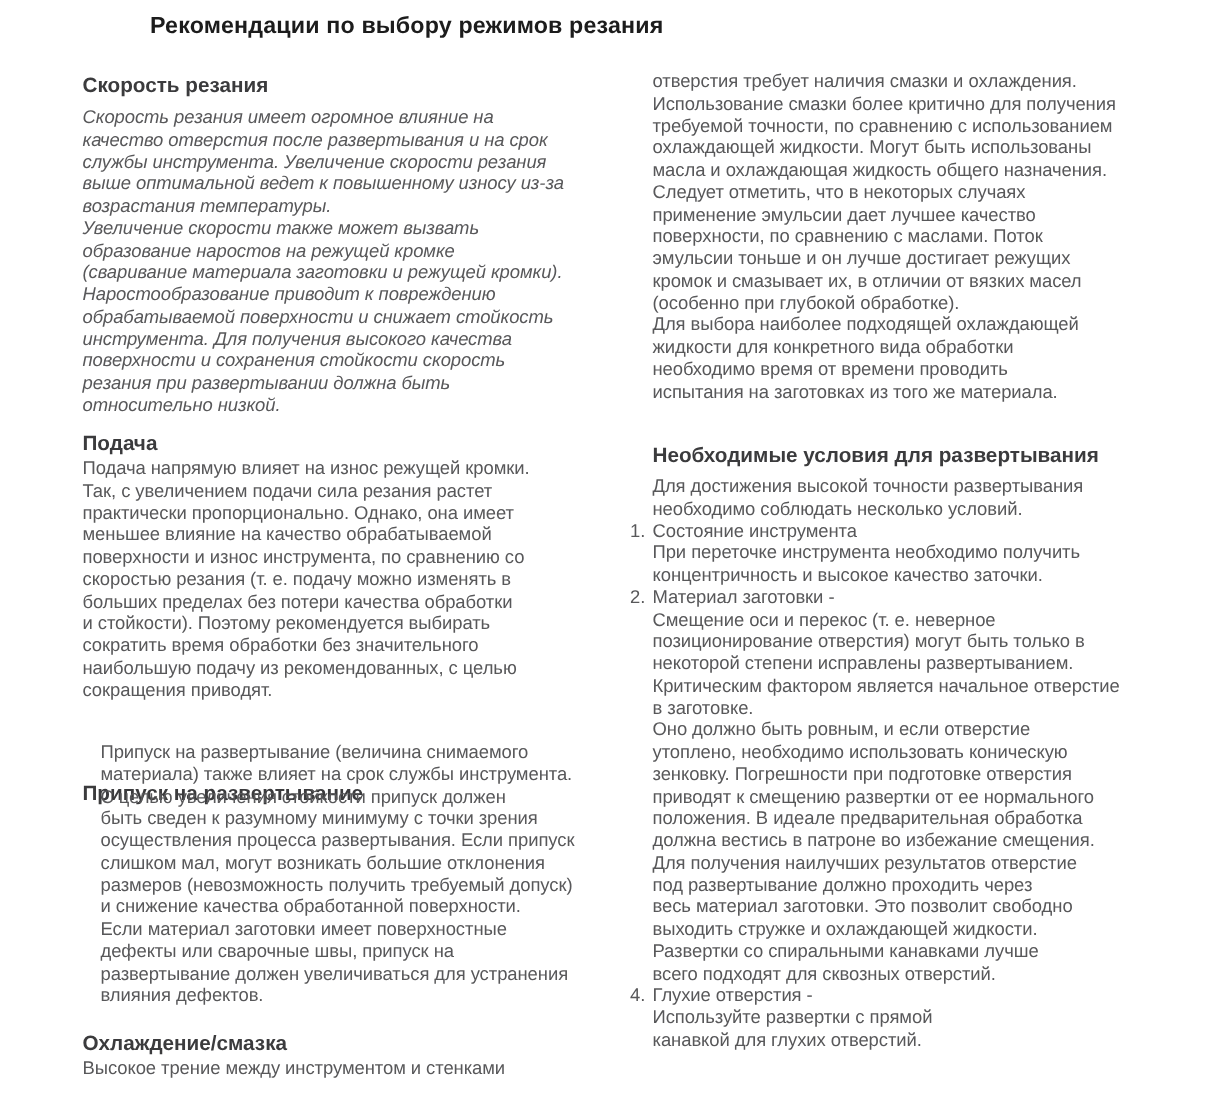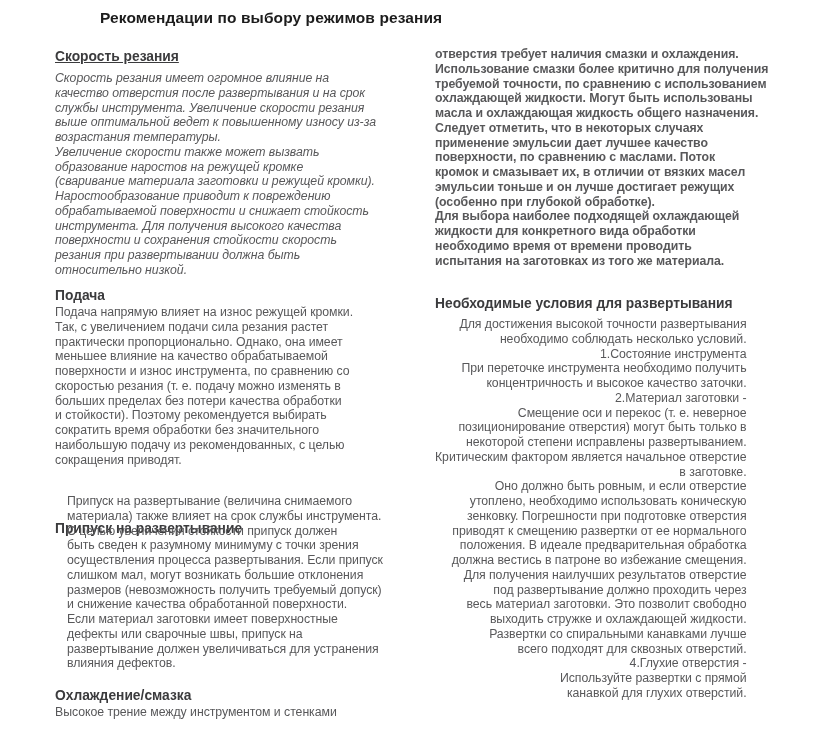--- a/index.html
+++ b/index.html
@@ -18,33 +18,33 @@
   }
   .lines { position:absolute; }
   .ln {
     font-size:12.3px; line-height:14.75px; color:#58585a;
     white-space:nowrap; letter-spacing:-0.05px;
   }
   .lines.gutter .ln { padding-left:15px; }
   .ln .num { display:inline-block; width:15px; margin-left:-15px; }
 
   
-  .h-speed   { left:55px; top:50px;text-decoration:underline; }
+  .h-speed   { left:55px; top:50px; }
   .l-speed   { left:55px; top:71px;font-style:italic; }
   .h-feed    { left:55px; top:289px; }
   .l-feed    { left:55px; top:305px; }
   .h-allow   { left:55px; top:476px;margin-top:46px; }
   .l-allow   { left:55px; top:494px;margin-left:12px; }
   .h-cool    { left:55px; top:689px; }
   .l-cool    { left:55px; top:705px; }
 
   
-  .l-cont    { left:435px; top:47px;font-weight:bold; }
+  .l-cont    { left:435px; top:47px; }
   .h-cond    { left:435px; top:297px; }
-  .l-cond    { left:420px; top:317px;text-align:right; }
+  .l-cond    { left:420px; top:317px; }
 </style>
 </head>
 <body>
 
 <div class="page">
 
   <div class="doc-title">Рекомендации по выбору режимов резания</div>
 
   <div class="heading h-speed">Скорость резания</div>
   <div class="lines l-speed">
@@ -102,22 +102,22 @@
 
   <div class="lines l-cont">
       <div class="ln">отверстия требует наличия смазки и охлаждения.</div>
       <div class="ln">Использование смазки более критично для получения</div>
       <div class="ln">требуемой точности, по сравнению с использованием</div>
       <div class="ln">охлаждающей жидкости. Могут быть использованы</div>
       <div class="ln">масла и охлаждающая жидкость общего назначения.</div>
       <div class="ln">Следует отметить, что в некоторых случаях</div>
       <div class="ln">применение эмульсии дает лучшее качество</div>
       <div class="ln">поверхности, по сравнению с маслами. Поток</div>
+      <div class="ln">эмульсии тоньше и он лучше достигает режущих</div>
       <div class="ln">кромок и смазывает их, в отличии от вязких масел</div>
-      <div class="ln">эмульсии тоньше и он лучше достигает режущих</div>
       <div class="ln">(особенно при глубокой обработке).</div>
       <div class="ln">Для выбора наиболее подходящей охлаждающей</div>
       <div class="ln">жидкости для конкретного вида обработки</div>
       <div class="ln">необходимо время от времени проводить</div>
       <div class="ln">испытания на заготовках из того же материала.</div>
     </div>
 
   <div class="heading h-cond">Необходимые условия для развертывания</div>
   <div class="lines l-cond gutter">
       <div class="ln">Для достижения высокой точности развертывания</div>

